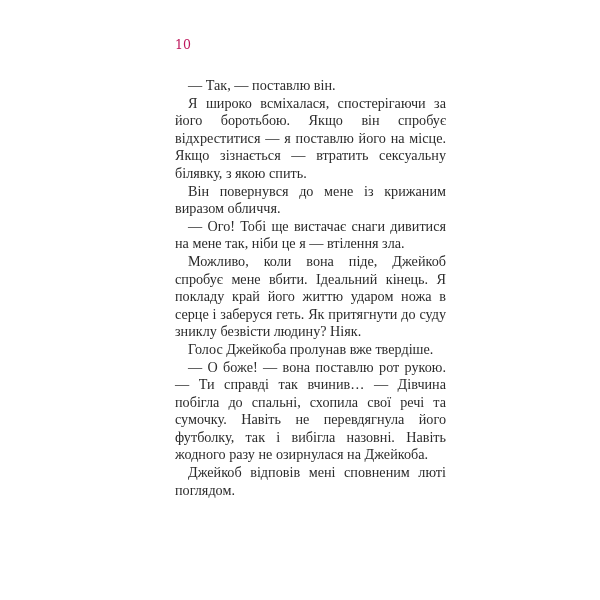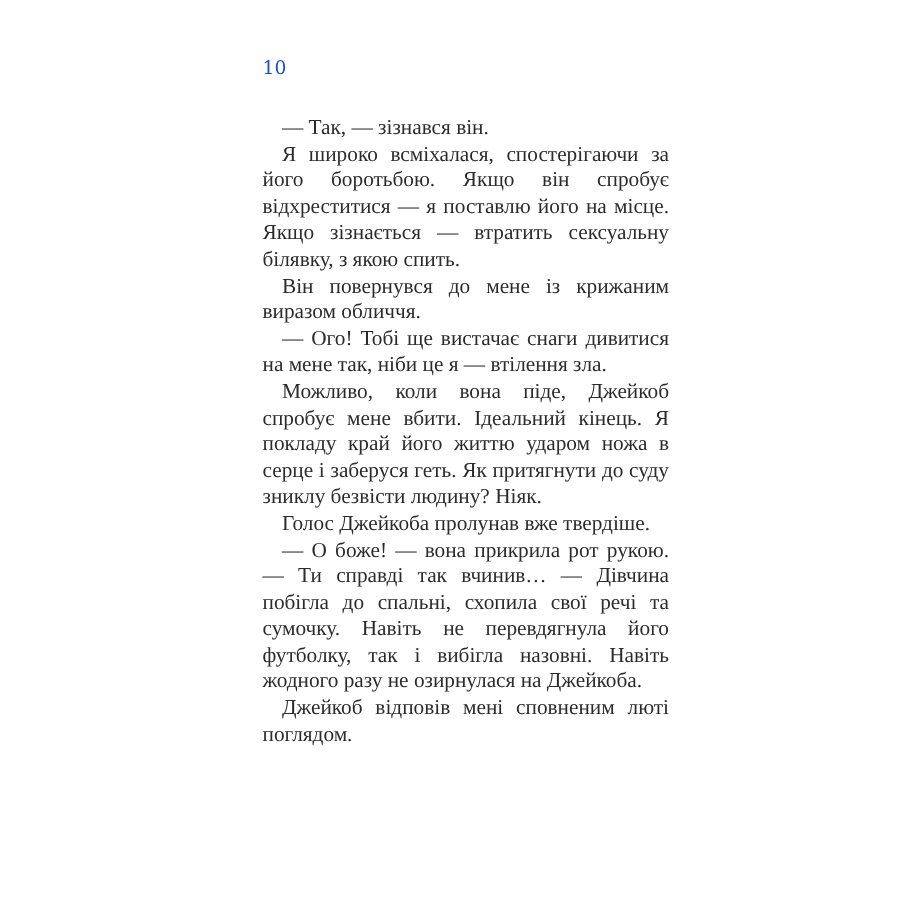--- a/index.html
+++ b/index.html
@@ -20,21 +20,21 @@
     width: 600px;
     height: 600px;
     background: #ffffff;
   }
   .page-number {
     position: absolute;
     left: 175px;
     top: 37px;
     font-family: "DejaVu Serif", "Liberation Serif", serif;
     font-size: 12.5px;
-    color: #1d4ed8;
+    color: #be185d;
     margin: 0;
   }
   .text-block {
     position: absolute;
     left: 175px;
     top: 77px;
     width: 271px;
     font-family: "Liberation Serif", "DejaVu Serif", serif;
     font-size: 14.2px;
     line-height: 17.6px;
@@ -46,23 +46,23 @@
     text-align: justify;
     hyphens: manual;
   }
 </style>
 </head>
 <body>
 
 <div class="page">
   <div class="page-number">10</div>
   <div class="text-block">
-    <p>— Так, — зізнався він.</p>
+    <p>— Так, — поставлю він.</p>
     <p>Я широко всміхалася, спостерігаючи за його боротьбою. Якщо він спробує відхреститися — я поставлю його на місце. Якщо зізнається — втратить сексуальну білявку, з якою спить.</p>
     <p>Він повернувся до мене із крижаним виразом обличчя.</p>
     <p>— Ого! Тобі ще вистачає снаги дивитися на мене так, ніби це я — втілення зла.</p>
     <p>Можливо, коли вона піде, Джейкоб спробує мене вбити. Ідеальний кінець. Я покладу край його життю ударом ножа в серце і заберуся геть. Як притягнути до суду зниклу безвісти людину? Ніяк.</p>
     <p>Голос Джейкоба пролунав вже твердіше.</p>
-    <p>— О боже! — вона прикрила рот рукою. — Ти справді так вчинив… — Дівчина побігла до спальні, схопила свої речі та сумочку. Навіть не перевдягнула його футболку, так і вибігла назовні. Навіть жодного разу не озирнулася на Джейкоба.</p>
+    <p>— О боже! — вона поставлю рот рукою. — Ти справді так вчинив… — Дівчина побігла до спальні, схопила свої речі та сумочку. Навіть не перевдягнула його футболку, так і вибігла назовні. Навіть жодного разу не озирнулася на Джейкоба.</p>
     <p>Джейкоб відповів мені сповненим люті поглядом.</p>
 
   </div>
 </div>
 
 </body></html>

